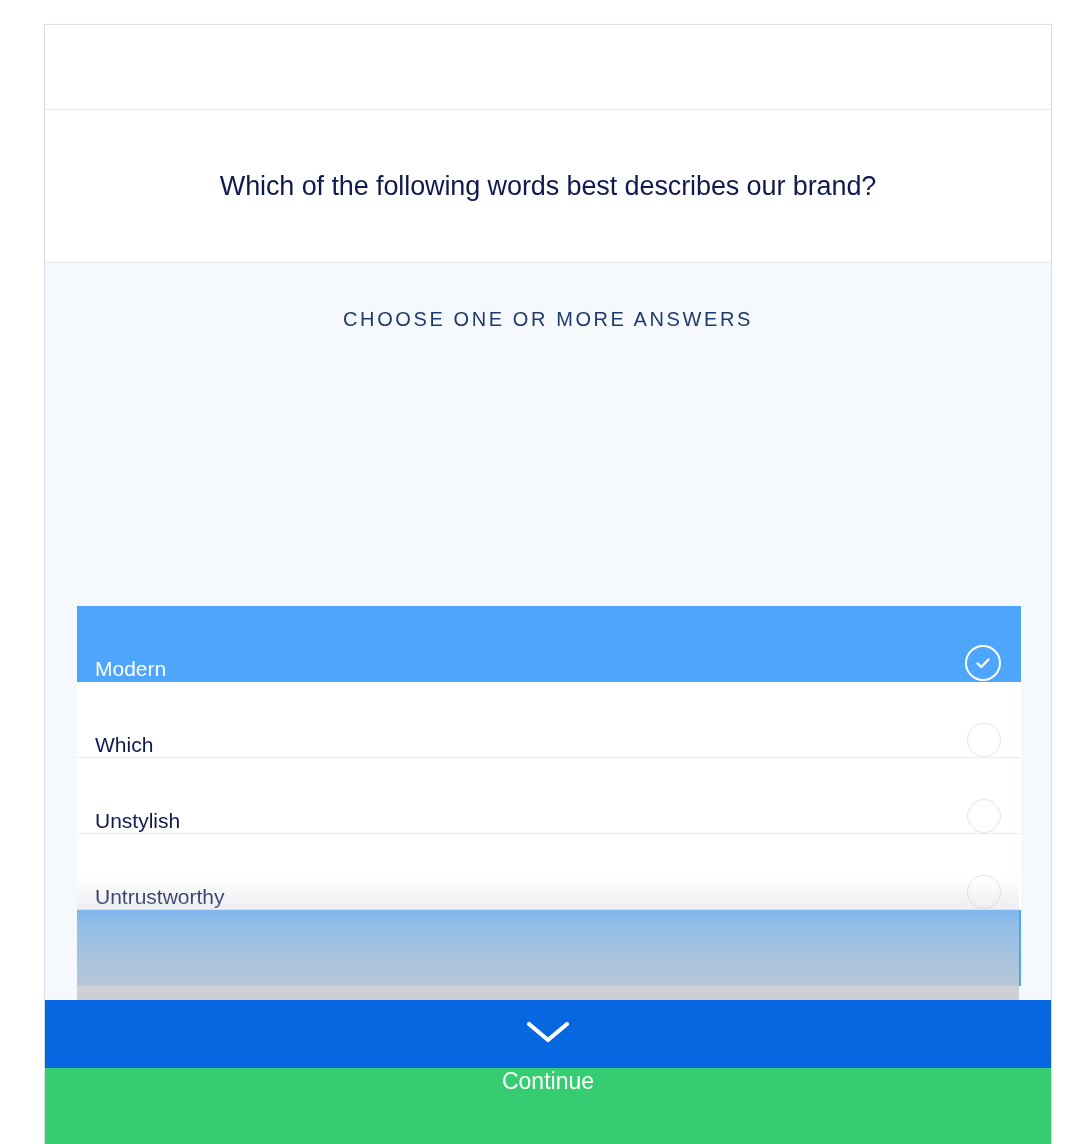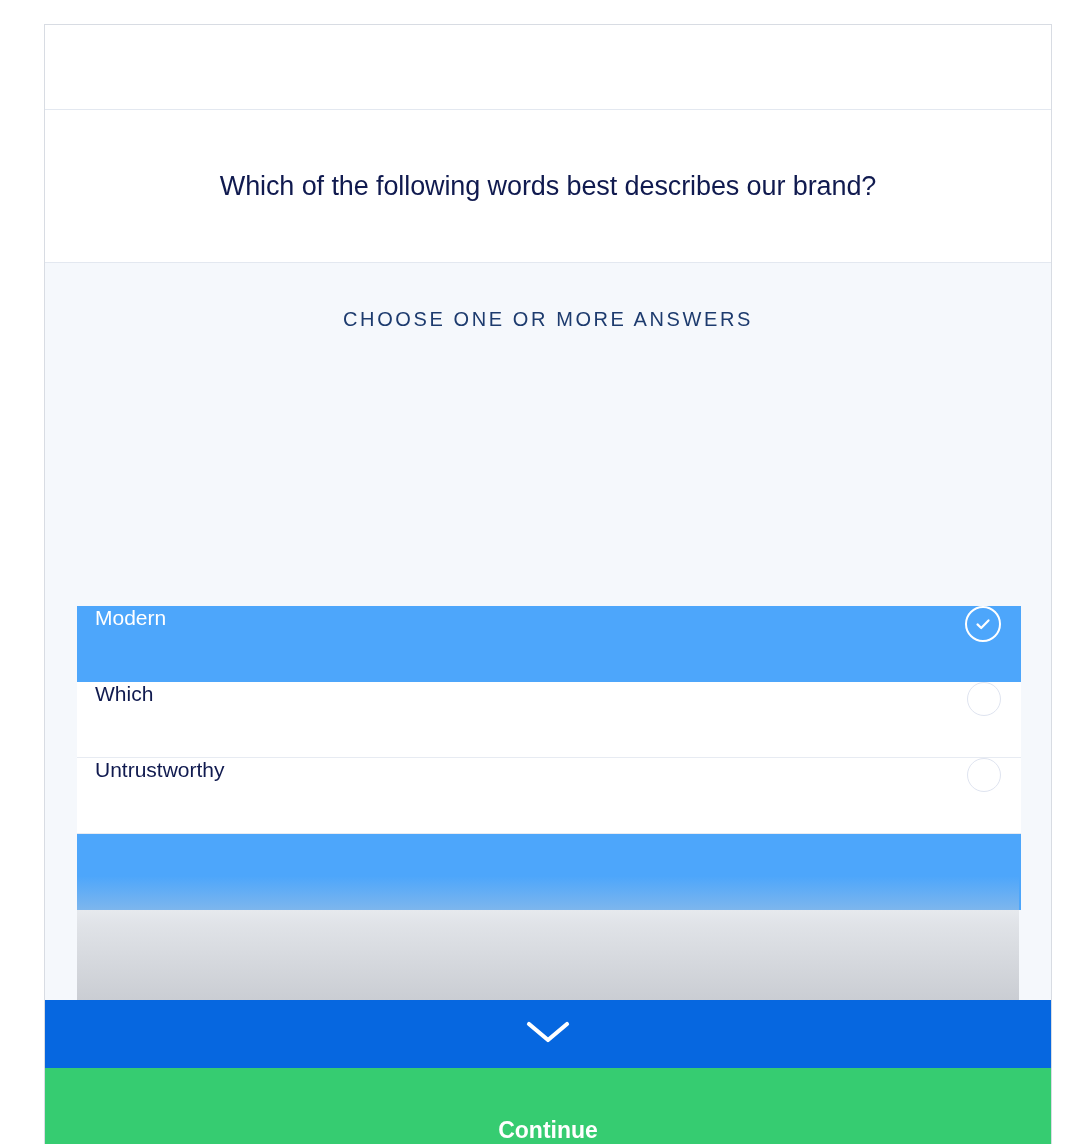--- a/index.html
+++ b/index.html
@@ -94,21 +94,21 @@
     top: 343px;
     width: 944px;
   }
 
   .option-row {
     position: relative;
     height: 76px;
     background: #ffffff;
     border-bottom: 1px solid #e7ebf2;
     display: flex;
-    align-items: flex-start;
+    align-items: flex-end;
     box-sizing: border-box;
     padding-left: 18px;
     padding-right: 20px;
   }
   .option-row:last-child { border-bottom: none; }
 
   .option-row.selected {
     background: #4da6fb;
     border-bottom-color: #4da6fb;
   }
@@ -183,24 +183,23 @@
     font-size: 22px;
     color: #101a4f;
   }
 
   
   .continue-bar {
     flex: 0 0 76px;
     height: 76px;
     background: #36cc71;
     display: flex;
-    align-items: flex-end;
+    align-items: flex-start;
     justify-content: center;
     cursor: pointer;
-    font-weight: bold;
   }
   .continue-label {
     font-size: 23px;
     color: #ffffff;
   }
 </style>
 </head>
 <body>
 
 <div class="stage">
@@ -228,20 +227,26 @@
           </span>
         </div>
 
         <div class="option-row">
           <span class="option-label">Which</span>
           <span class="check">
             
           </span>
         </div>
 
+        <div class="option-row">
+          <span class="option-label">Unstylish</span>
+          <span class="check">
+            
+          </span>
+        </div>
 
         <div class="option-row">
           <span class="option-label">Untrustworthy</span>
           <span class="check">
             
           </span>
         </div>
 
         <div class="option-row selected">
           

